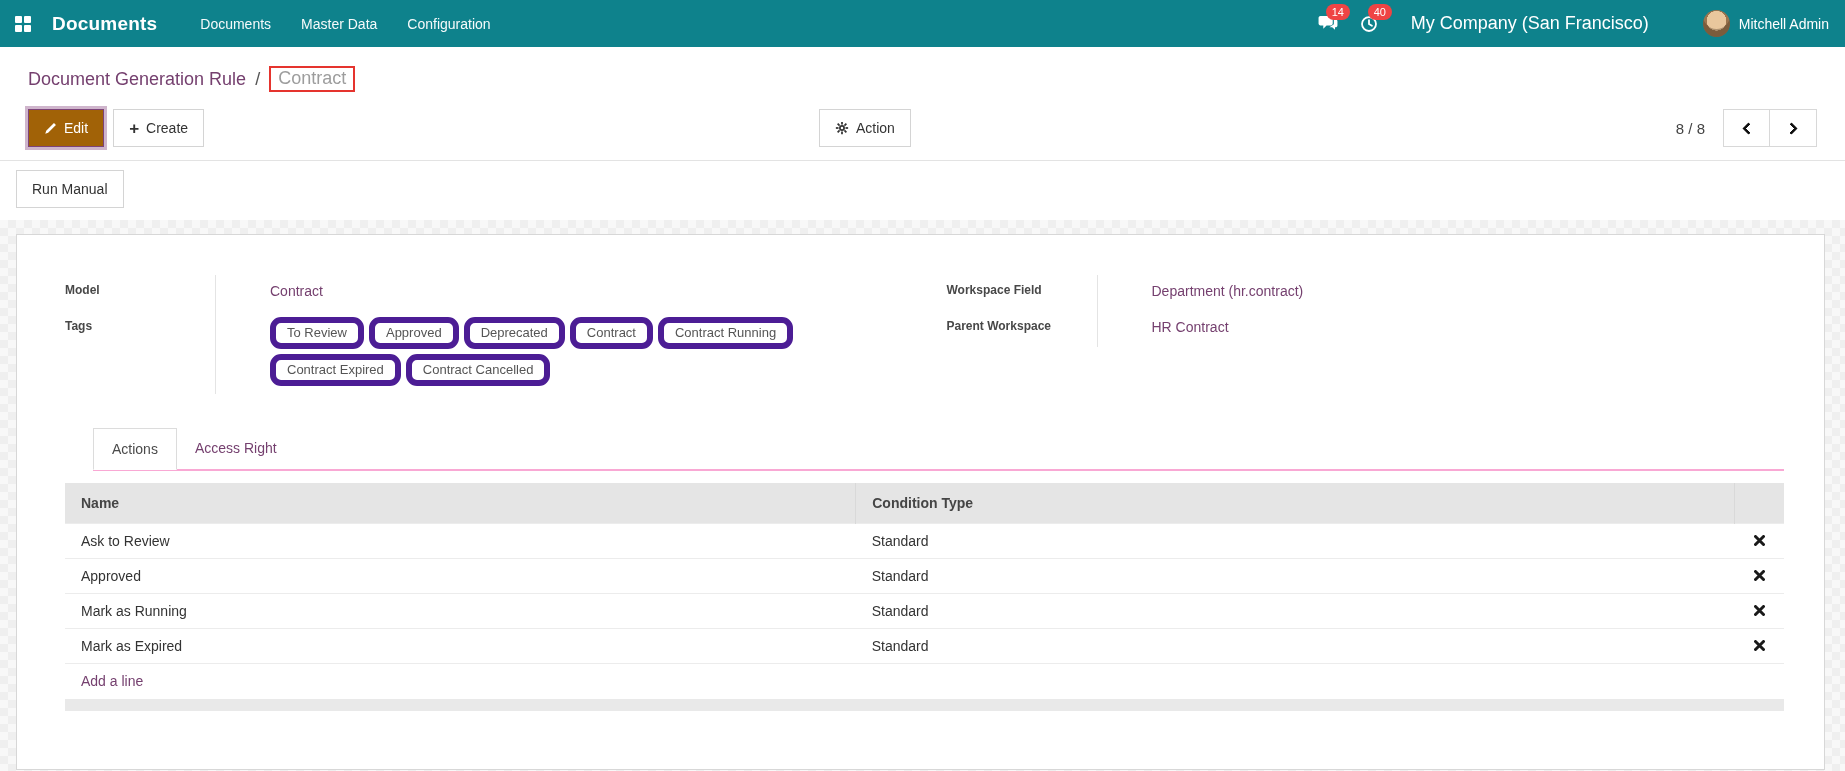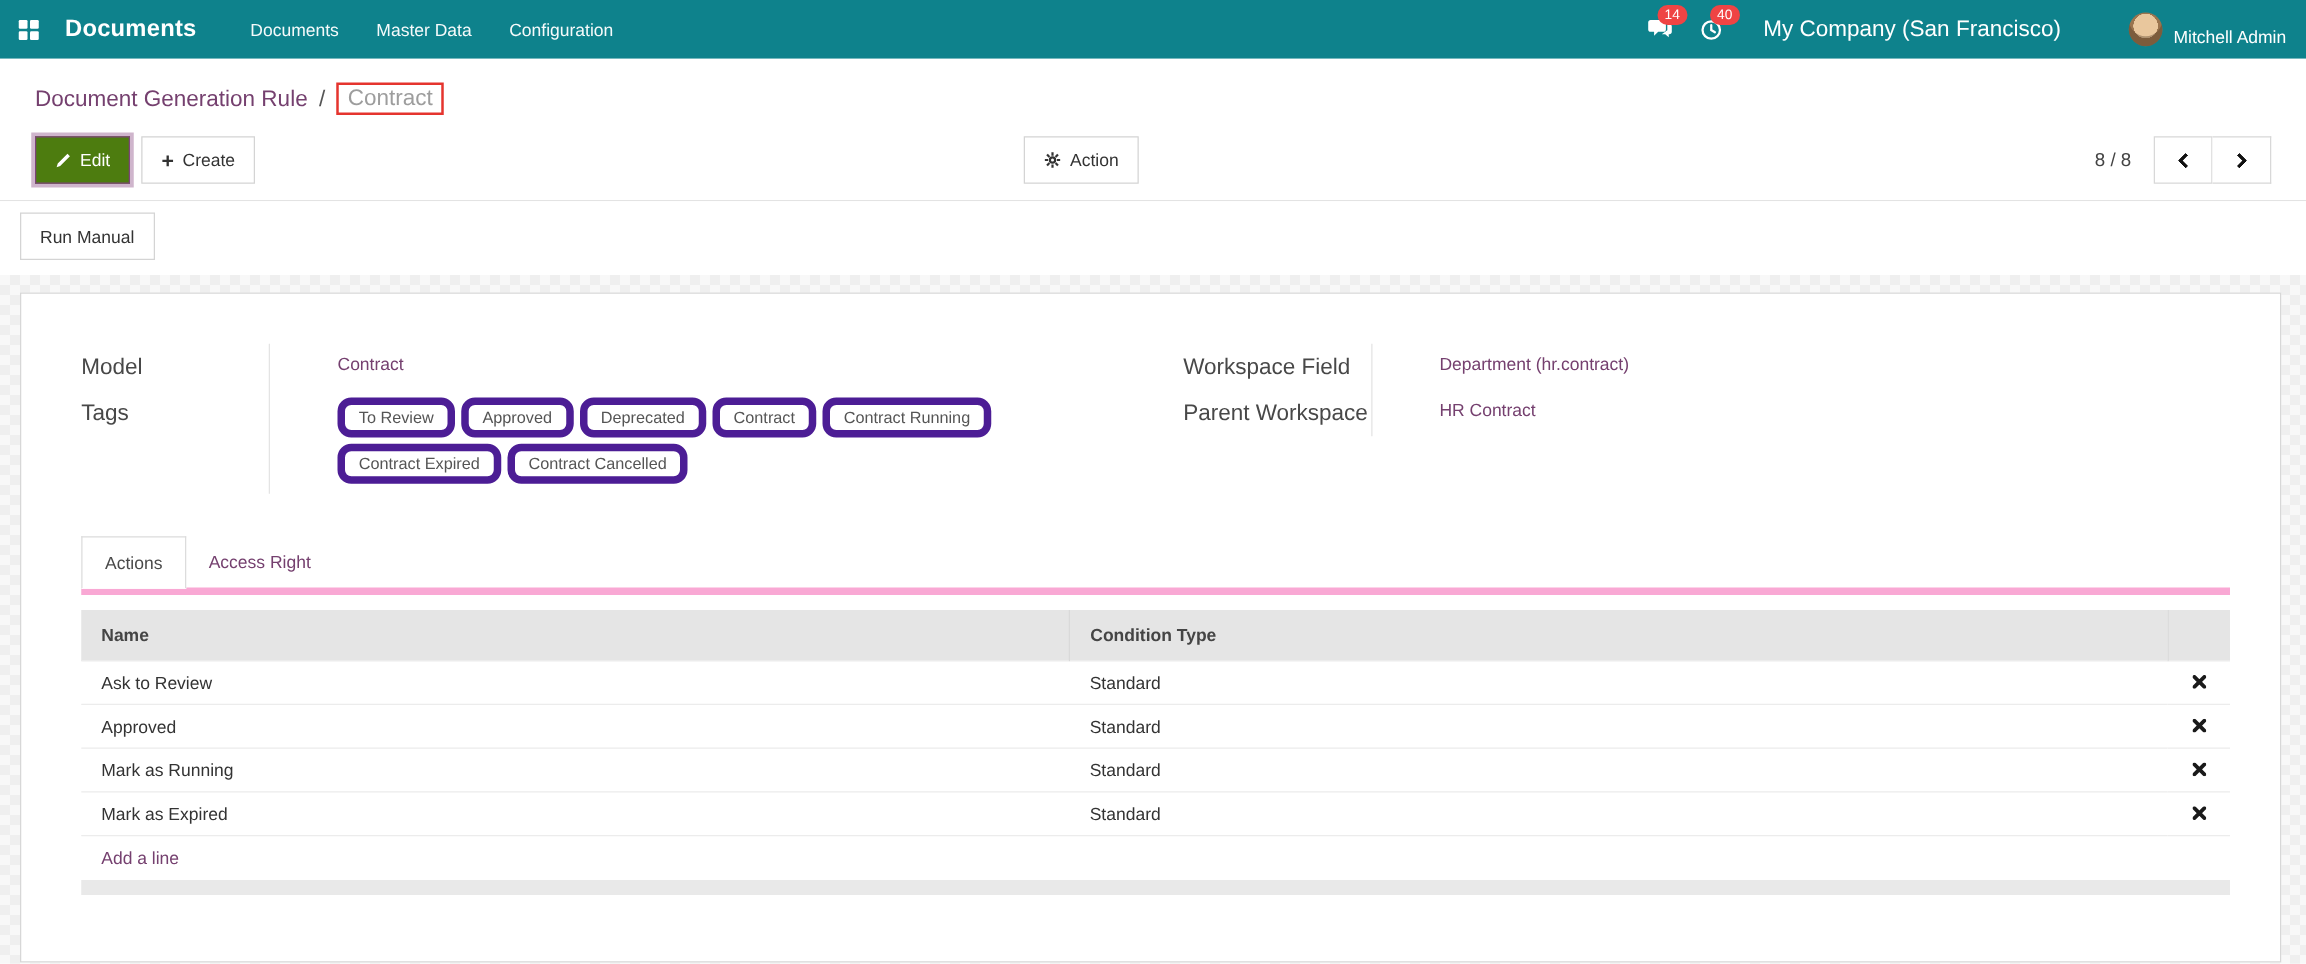--- a/index.html
+++ b/index.html
@@ -15,36 +15,36 @@
   .grid-icon span { background:#fff; border-radius:1px; }
   .brand { font-size:19px; font-weight:700; margin:0 28px 0 6px; letter-spacing:.2px; }
   .nav-menu { display:flex; height:100%; }
   .nav-item { padding:0 15px; font-size:14px; color:rgba(255,255,255,.96);
               display:flex; align-items:center; cursor:pointer; }
   .nav-right { display:flex; align-items:center; }
   .systray-icon { position:relative; padding:8px 11px; cursor:pointer; display:flex; align-items:center; }
   .badge { position:absolute; top:-3px; left:19px; background:#ef4444; color:#fff;
            font-size:11px; font-weight:400; border-radius:9px; padding:2px 6px; line-height:1.1; }
   .company { font-size:18px; padding:0 30px 0 22px; cursor:pointer; }
-  .user { display:flex; align-items:flex-end; gap:9px; padding-left:24px; cursor:pointer; }
+  .user { display:flex; align-items:center; gap:9px; padding-left:24px; cursor:pointer; }
   .avatar { width:27px; height:27px; border-radius:50%; flex:none;
             background:radial-gradient(circle at 50% 40%, #e9c79d 0 46%, #9a744e 47% 100%);
             box-shadow:inset 0 -8px 0 rgba(70,50,30,.35); }
   .user-name { font-size:14px; }
 
   
   .control-panel { padding:14px 28px 13px; border-bottom:1px solid #e3e3e3; background:#fff; }
   .breadcrumb { font-size:18px; display:flex; align-items:center; gap:9px; margin:5px 0 17px; }
   .breadcrumb .parent { color:#75406f; cursor:pointer; }
   .breadcrumb .sep { color:#555; }
   .breadcrumb .current { color:#9d9d9d; border:2px solid #e5342e; padding:0 7px 1px; }
   .cp-row { position:relative; display:flex; align-items:center; height:38px; }
   .btn { height:38px; font-size:14px; font-family:inherit; border:1px solid #d4d4d4; background:#fff;
          color:#333; padding:0 15px; cursor:pointer; display:inline-flex; align-items:center; gap:7px; }
-  .btn-primary { background:#4d7c0f; border-color:#7d4379; color:#fff; box-shadow:0 0 0 3px #cfb5cc; }
+  .btn-primary { background:#a16207; border-color:#7d4379; color:#fff; box-shadow:0 0 0 3px #cfb5cc; }
   .btn-left-group { display:flex; gap:9px; }
   .action-btn { position:absolute; left:791px; }
   .plus-glyph { font-weight:700; font-size:17px; line-height:1; }
   .pager { position:absolute; right:0; display:flex; align-items:center; gap:18px;text-align:right; }
   .pager-value { font-size:15px; color:#444; cursor:pointer; }
   .pager-buttons { display:flex; }
   .pager-btn { width:47px; height:38px; border:1px solid #d8d8d8; background:#fff;
                display:flex; align-items:center; justify-content:center; cursor:pointer; }
   .pager-btn + .pager-btn { border-left:none; }
   .chev { width:9px; height:9px; border-left:3px solid #111; border-bottom:3px solid #111; border-radius:1px; }
@@ -55,28 +55,28 @@
   .statusbar { padding:9px 16px 12px; background:#fff; }
 
   
   .content { height:554px;
              background:repeating-conic-gradient(#efefef 0% 25%, #f8f8f8 0% 50%) 0 0 / 16px 16px;
              padding:14px 20px 4px 16px; }
   .sheet { background:#fff; border:1px solid #d7d7d7; height:100%; padding:40px 40px 0 48px; overflow:hidden; }
 
   .fields-group { display:grid; grid-template-columns:1fr 1fr; column-gap:44px; }
   .field-row { display:flex; min-height:36px; }
-  .field-label { width:150px; flex:none; font-weight:400; color:#484848; font-size:18px; padding:8px 0; }
+  .field-label { width:150px; flex:none; font-weight:700; color:#484848; font-size:12px; padding:8px 0; }
   .field-value { border-left:1px solid #e4e4e4; padding:8px 0 8px 54px; font-size:14px; flex:1; }
   .link { color:#75406f; cursor:pointer; text-decoration:none; }
   .tags-wrap { display:flex; flex-wrap:wrap; gap:5px; max-width:600px; margin-top:-2px; }
   .tag-pill { border:6px solid #4c1d95; border-radius:11px; padding:2px 11px 3px;
               font-size:13px; color:#555; white-space:nowrap; background:#fff; }
 
-  .tabs { display:flex; margin-top:34px; border-bottom:6px solid #f9a8d4; }
+  .tabs { display:flex; margin-top:34px; border-bottom:2px solid #f9a8d4;margin-left:28px; }
   .tab { padding:12px 18px; font-size:14px; cursor:pointer; margin-bottom:-1px; }
   .tab.active { border:1px solid #dcdcdc; border-bottom:1px solid #fff; color:#4a4a4a; background:#fff; }
   .tab.inactive { color:#75406f; }
 
   .actions-table { width:100%; border-collapse:collapse; margin-top:12px; font-size:14px; }
   .actions-table th { background:#e5e5e5; text-align:left; font-weight:700; color:#454545;
                       padding:12px 16px; }
   .actions-table th + th { border-left:1px solid #d9d9d9; }
   .actions-table td { padding:9px 16px; border-top:1px solid #ececec; color:#333; }
   .col-name { width:46%; }

